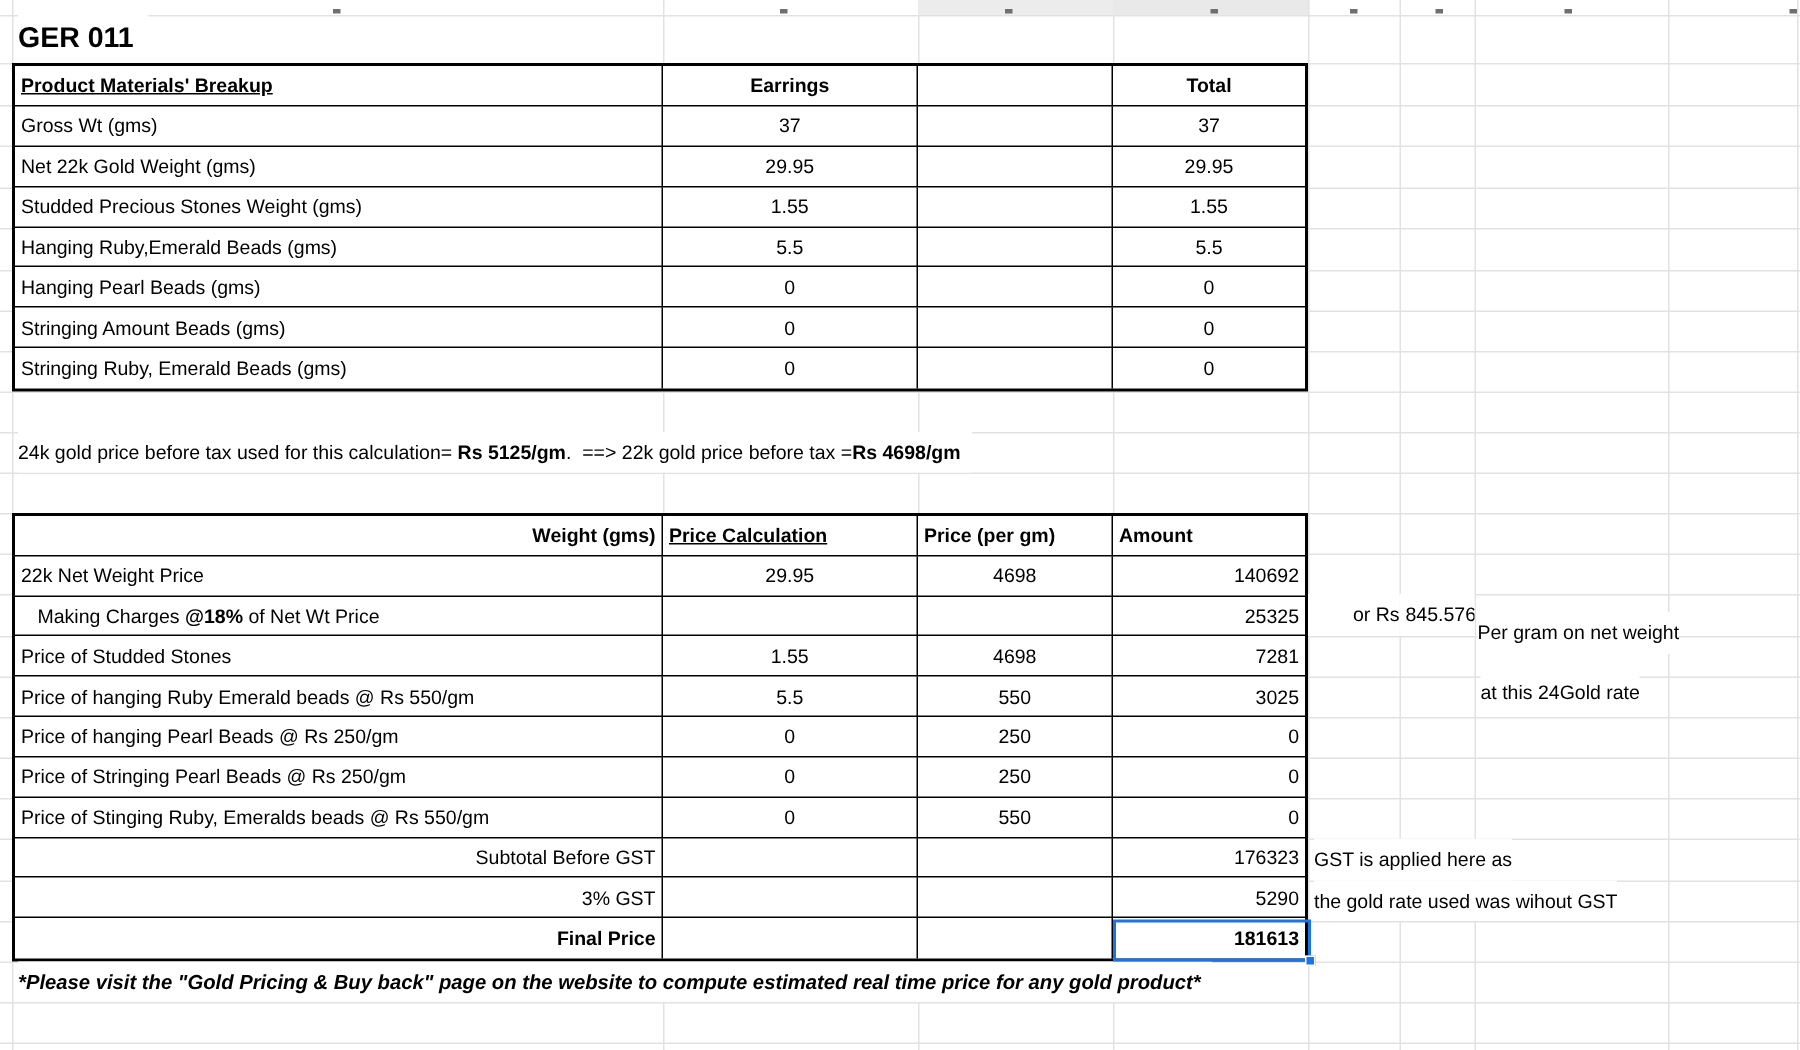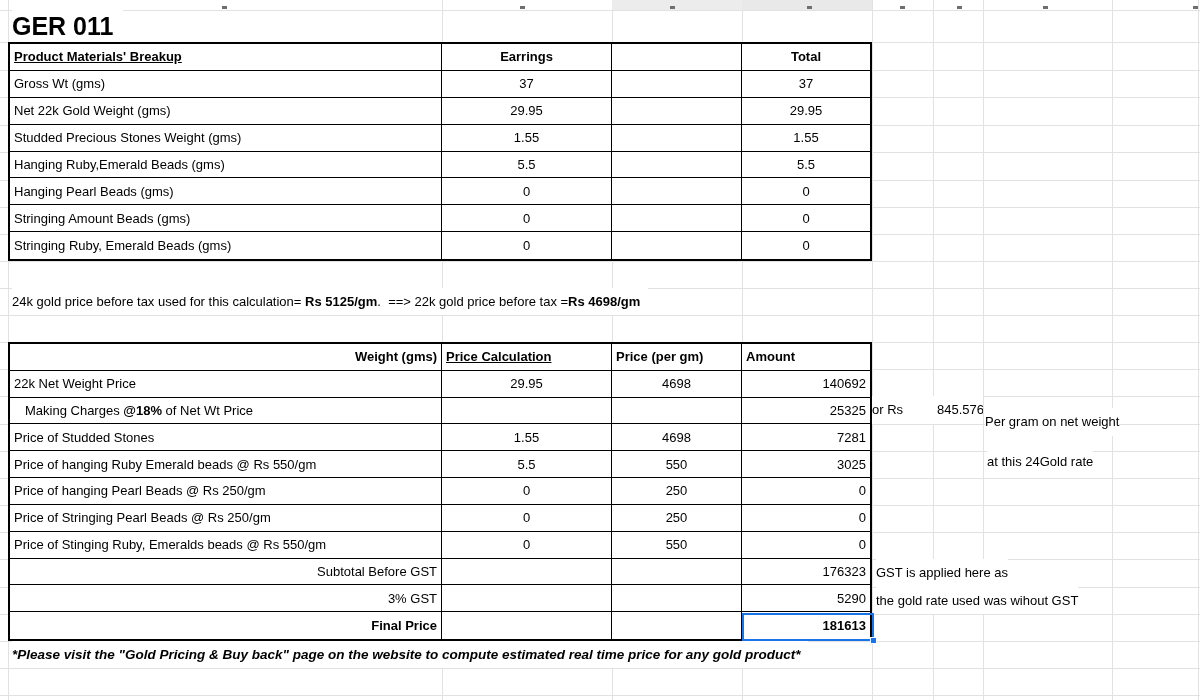--- a/index.html
+++ b/index.html
@@ -11,21 +11,21 @@
   }
   
   .gl-v { position:absolute; top:0; bottom:0; width:1px; background:#e2e2e2; }
   .gl-h { position:absolute; left:0; right:0; height:1px; background:#e2e2e2; }
   
   .topstrip-cell { position:absolute; top:0; height:10px; background:#ececec; }
   .frag { position:absolute; height:3px; background:#6f6f6f; }
   
   .sheet-title {
     position:absolute; left:12px; top:10px; height:32px; line-height:32px;
-    font-weight:bold; font-size:25px; white-space:pre; background:#fff; padding-right:10px;
+    font-weight:bold; font-size:19px; white-space:pre; background:#fff; padding-right:10px;
   }
   
   .tbl {
     position:absolute; left:8px; width:864px; background:#fff;
     border:2px solid #000; display:grid;
     grid-template-columns:432px 170px 130px 128px;
   }
   #materials-table { top:42px; height:219px; grid-template-rows:repeat(8,1fr); }
   #price-table { top:342px; height:299px; grid-template-rows:repeat(11,1fr); }
   .tc {
@@ -41,21 +41,21 @@
   .tc.indent { padding-left:15px; }
   
   .float-note {
     position:absolute; height:27px; line-height:27px; background:#fff;
     white-space:pre; padding-right:8px;
   }
   #gold-note { left:12px; top:288px; }
   #footer-note { left:12px; top:641px; font-weight:bold; font-style:italic; font-size:13.5px; }
   
   .ann { position:absolute; height:28px; line-height:28px; background:#fff; white-space:pre; }
-  #ann-or-rs { left:872px; top:396px; width:61px; text-align:left; padding:0; }
+  #ann-or-rs { left:872px; top:396px; width:61px; text-align:right; padding:0; }
   #ann-per-gram-value { left:933px; top:396px; width:50px; padding-left:4px; overflow:hidden; }
   #ann-per-gram-text { left:985px; top:408px; }
   #ann-gold-rate-text { left:987px; top:448px; height:27px; line-height:27px; }
   #ann-gst-1 { left:876px; top:559px; }
   #ann-gst-2 { left:876px; top:587px; height:27px; line-height:27px; }
   
   #selected-cell {
     position:absolute; left:742px; top:613px; width:132px; height:28px;
     border:2px solid #1a73e8; z-index:5; pointer-events:none;
   }

